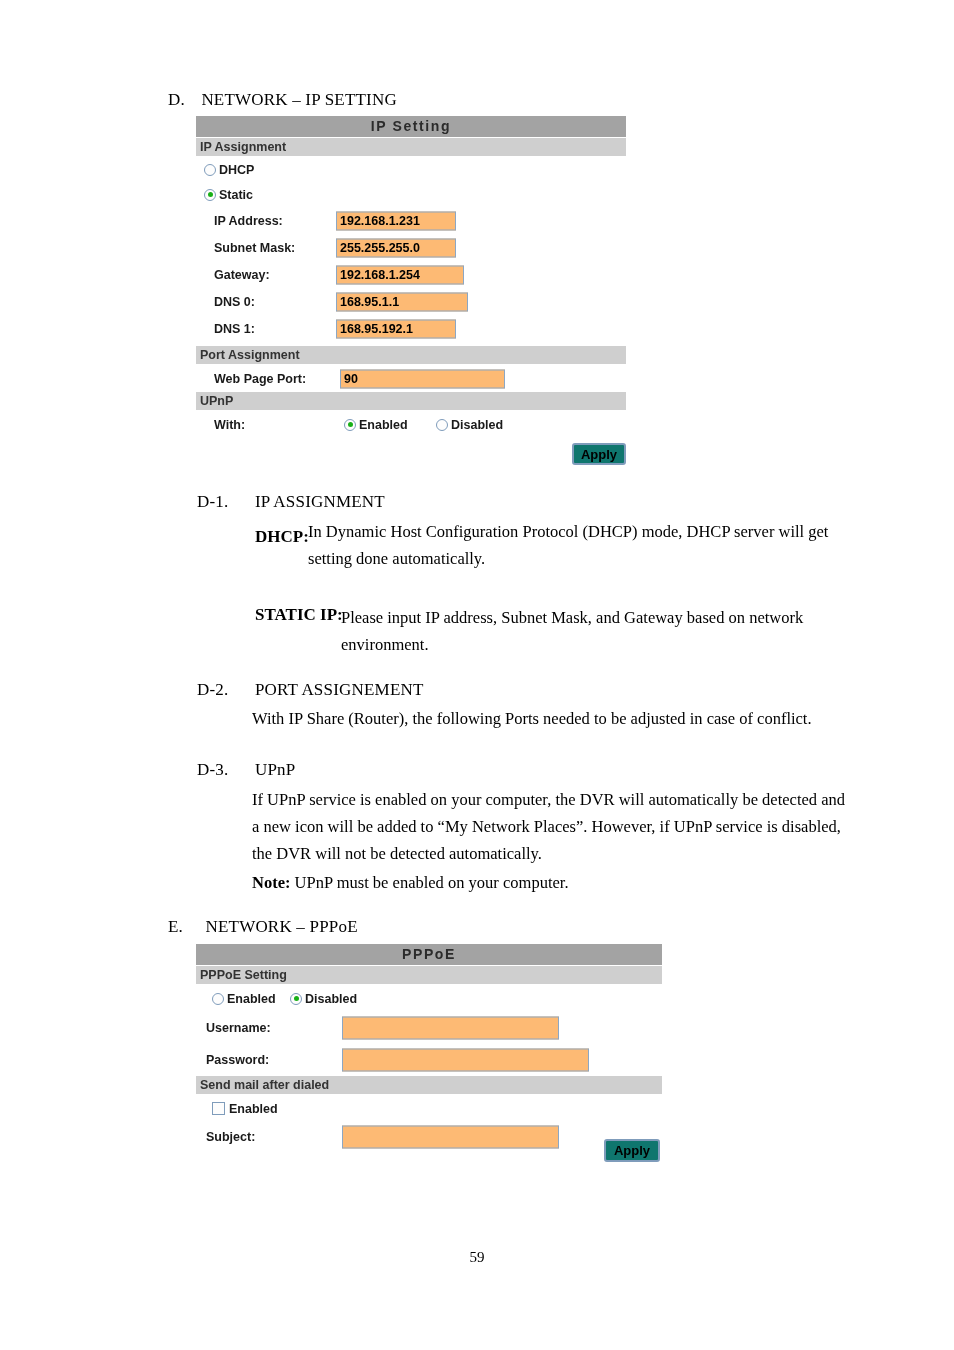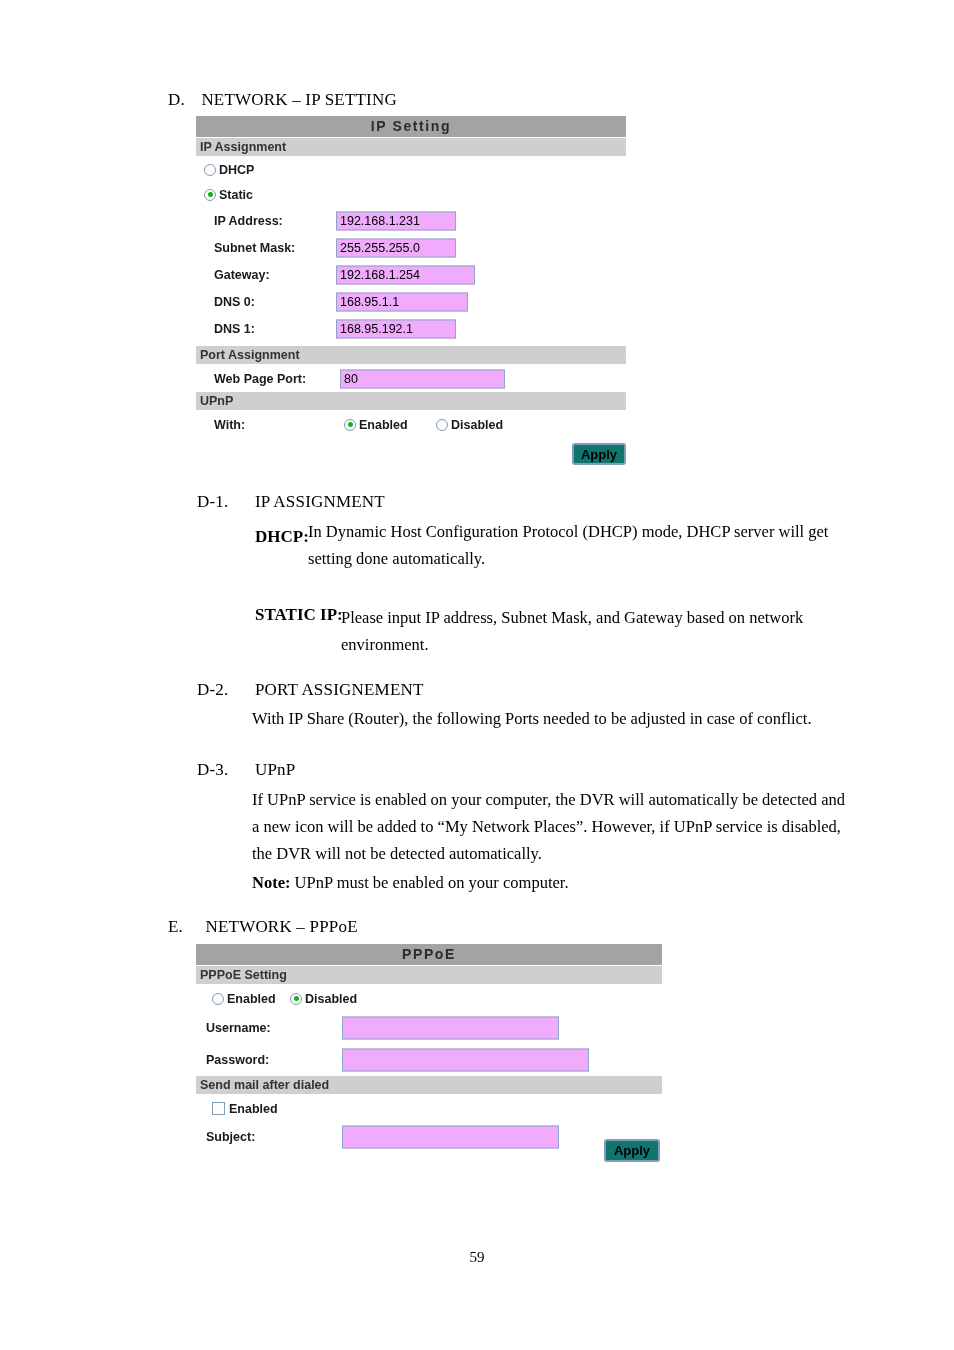--- a/index.html
+++ b/index.html
@@ -89,25 +89,25 @@
     color: #1a1a1a;
     white-space: nowrap;
     top: 50%;
     transform: translateY(-50%);
   }
   .field {
     position: absolute;
     top: 50%;
     transform: translateY(-50%);
     box-sizing: border-box;
-    background: #f0abfc;
+    background: #fdba74;
     border: 1px solid #8ca7c4;
     height: 19px;
     font-family: "Liberation Sans", sans-serif;
-    font-weight: normal;
+    font-weight: bold;
     font-size: 12.5px;
     color: #000000;
     line-height: 17px;
     padding: 0 3px;
     white-space: nowrap;
     overflow: hidden;
   }
   .field.tall { height: 23px; line-height: 21px; }
 
   
@@ -214,38 +214,38 @@
     <div class="field" style="left:140px; width:120px;">192.168.1.231</div>
   </div>
 
   <div class="row">
     <span class="row-label" style="left:18px;">Subnet Mask:</span>
     <div class="field" style="left:140px; width:120px;">255.255.255.0</div>
   </div>
 
   <div class="row">
     <span class="row-label" style="left:18px;">Gateway:</span>
-    <div class="field" style="left:140px; width:139px;">192.168.1.254</div>
+    <div class="field" style="left:140px; width:128px;">192.168.1.254</div>
   </div>
 
   <div class="row">
     <span class="row-label" style="left:18px;">DNS 0:</span>
     <div class="field" style="left:140px; width:132px;">168.95.1.1</div>
   </div>
 
   <div class="row">
     <span class="row-label" style="left:18px;">DNS 1:</span>
     <div class="field" style="left:140px; width:120px;">168.95.192.1</div>
   </div>
 
   <div class="section-bar" style="margin-top:4px;">Port Assignment</div>
 
   <div class="row">
     <span class="row-label" style="left:18px;">Web Page Port:</span>
-    <div class="field" style="left:144px; width:165px;">80</div>
+    <div class="field" style="left:144px; width:165px;">90</div>
   </div>
 
   <div class="section-bar">UPnP</div>
 
   <div class="row">
     <span class="row-label" style="left:18px;">With:</span>
     <div class="opt" style="left:148px;">
       <span class="radio on"></span>
       <span class="opt-text">Enabled</span>
     </div>

